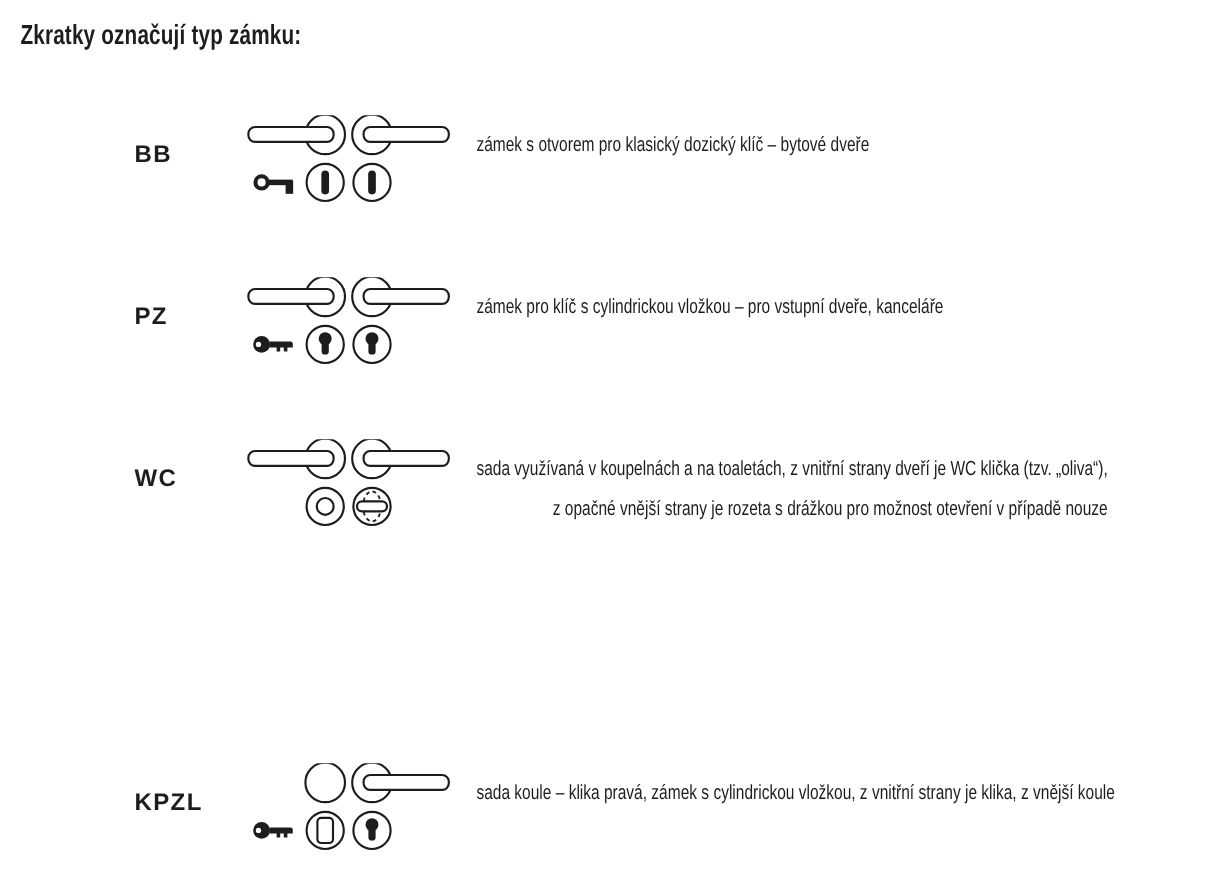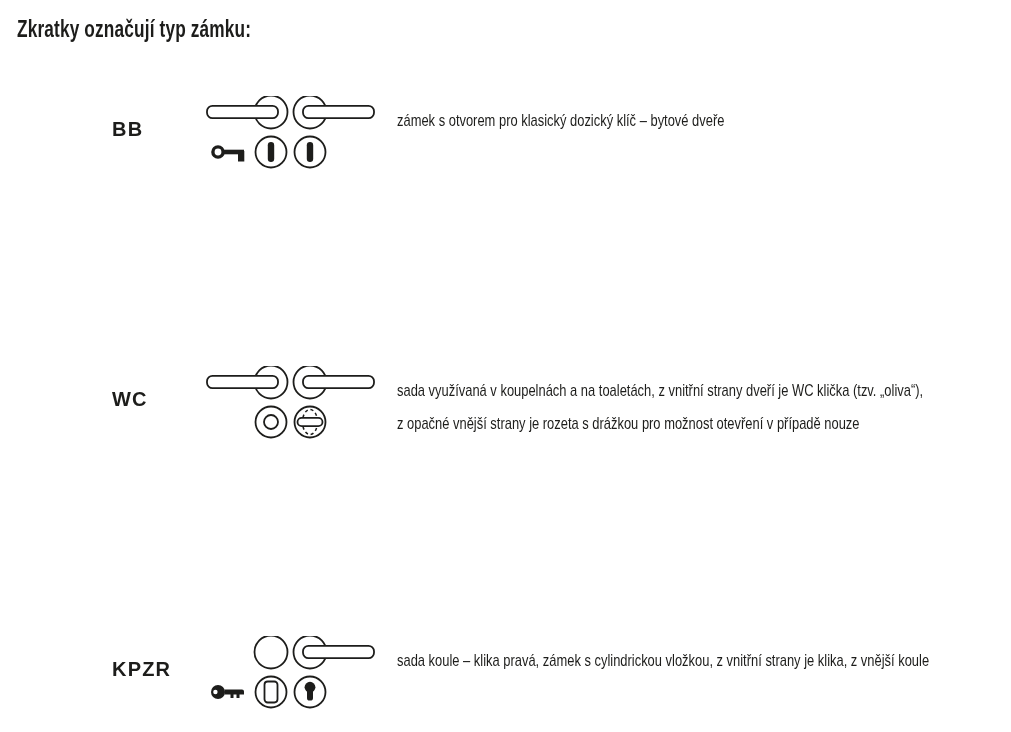--- a/index.html
+++ b/index.html
@@ -1,18 +1,18 @@
 <!DOCTYPE html>
 <html><head>
 <meta charset="utf-8">
 <style>
   html,body{margin:0;padding:0;background:#fff;}
   .page{
     position:relative;width:1011px;height:732px;background:#fff;overflow:hidden;
-    font-family:"Liberation Sans",sans-serif;color:#1d1d1b;
+    font-family:"Liberation Sans",sans-serif;color:#1d1d1b;text-align:right;
   }
   .title{
     position:absolute;left:17px;top:16px;
     font-size:23px;font-weight:bold;white-space:pre;
     transform:scaleX(0.75);transform-origin:0 0;letter-spacing:0.2px;
   }
   .row{position:absolute;left:0;width:822px;height:75px;}
   .code{
     position:absolute;left:112px;top:23px;
     font-size:20px;font-weight:bold;letter-spacing:1.2px;line-height:20px;
@@ -86,36 +86,47 @@
     <svg class="art" width="172" height="75" viewBox="0 0 172 75">
       <use href="#handle-left" x="66" y="16"></use>
       <use href="#handle-right" x="105" y="16"></use>
       <use href="#key-classic" x="13" y="56"></use>
       <use href="#keyhole-bb" x="66" y="56"></use>
       <use href="#keyhole-bb" x="105" y="56"></use>
     </svg>
     <div class="desc">zámek s otvorem pro klasický dozický klíč – bytové dveře</div>
   </div>
 
+  <div class="row" style="top:231px">
+    <div class="code">PZ</div>
+    <svg class="art" width="172" height="75" viewBox="0 0 172 75">
+      <use href="#handle-left" x="66" y="16"></use>
+      <use href="#handle-right" x="105" y="16"></use>
+      <use href="#key-modern" x="13" y="56"></use>
+      <use href="#keyhole-pz" x="66" y="56"></use>
+      <use href="#keyhole-pz" x="105" y="56"></use>
+    </svg>
+    <div class="desc">zámek pro klíč s cylindrickou vložkou – pro vstupní dveře, kanceláře</div>
+  </div>
 
   <div class="row" style="top:366px">
     <div class="code">WC</div>
     <svg class="art" width="172" height="75" viewBox="0 0 172 75">
       <use href="#handle-left" x="66" y="16"></use>
       <use href="#handle-right" x="105" y="16"></use>
       <use href="#rosette-groove" x="66" y="56"></use>
       <use href="#oliva" x="105" y="56"></use>
     </svg>
     <div class="desc">sada využívaná v koupelnách a na toaletách, z vnitřní strany dveří je WC klička (tzv. „oliva“),
 z opačné vnější strany je rozeta s drážkou pro možnost otevření v případě nouze</div>
   </div>
 
 
   <div class="row" style="top:636px">
-    <div class="code">KPZR</div>
+    <div class="code">KPZL</div>
     <svg class="art" width="172" height="75" viewBox="0 0 172 75">
       <use href="#knob" x="66" y="16"></use>
       <use href="#handle-right" x="105" y="16"></use>
       <use href="#key-modern" x="13" y="56"></use>
       <use href="#escutcheon-blank" x="66" y="56"></use>
       <use href="#keyhole-pz" x="105" y="56"></use>
     </svg>
     <div class="desc">sada koule – klika pravá, zámek s cylindrickou vložkou, z vnitřní strany je klika, z vnější koule</div>
   </div>
 

